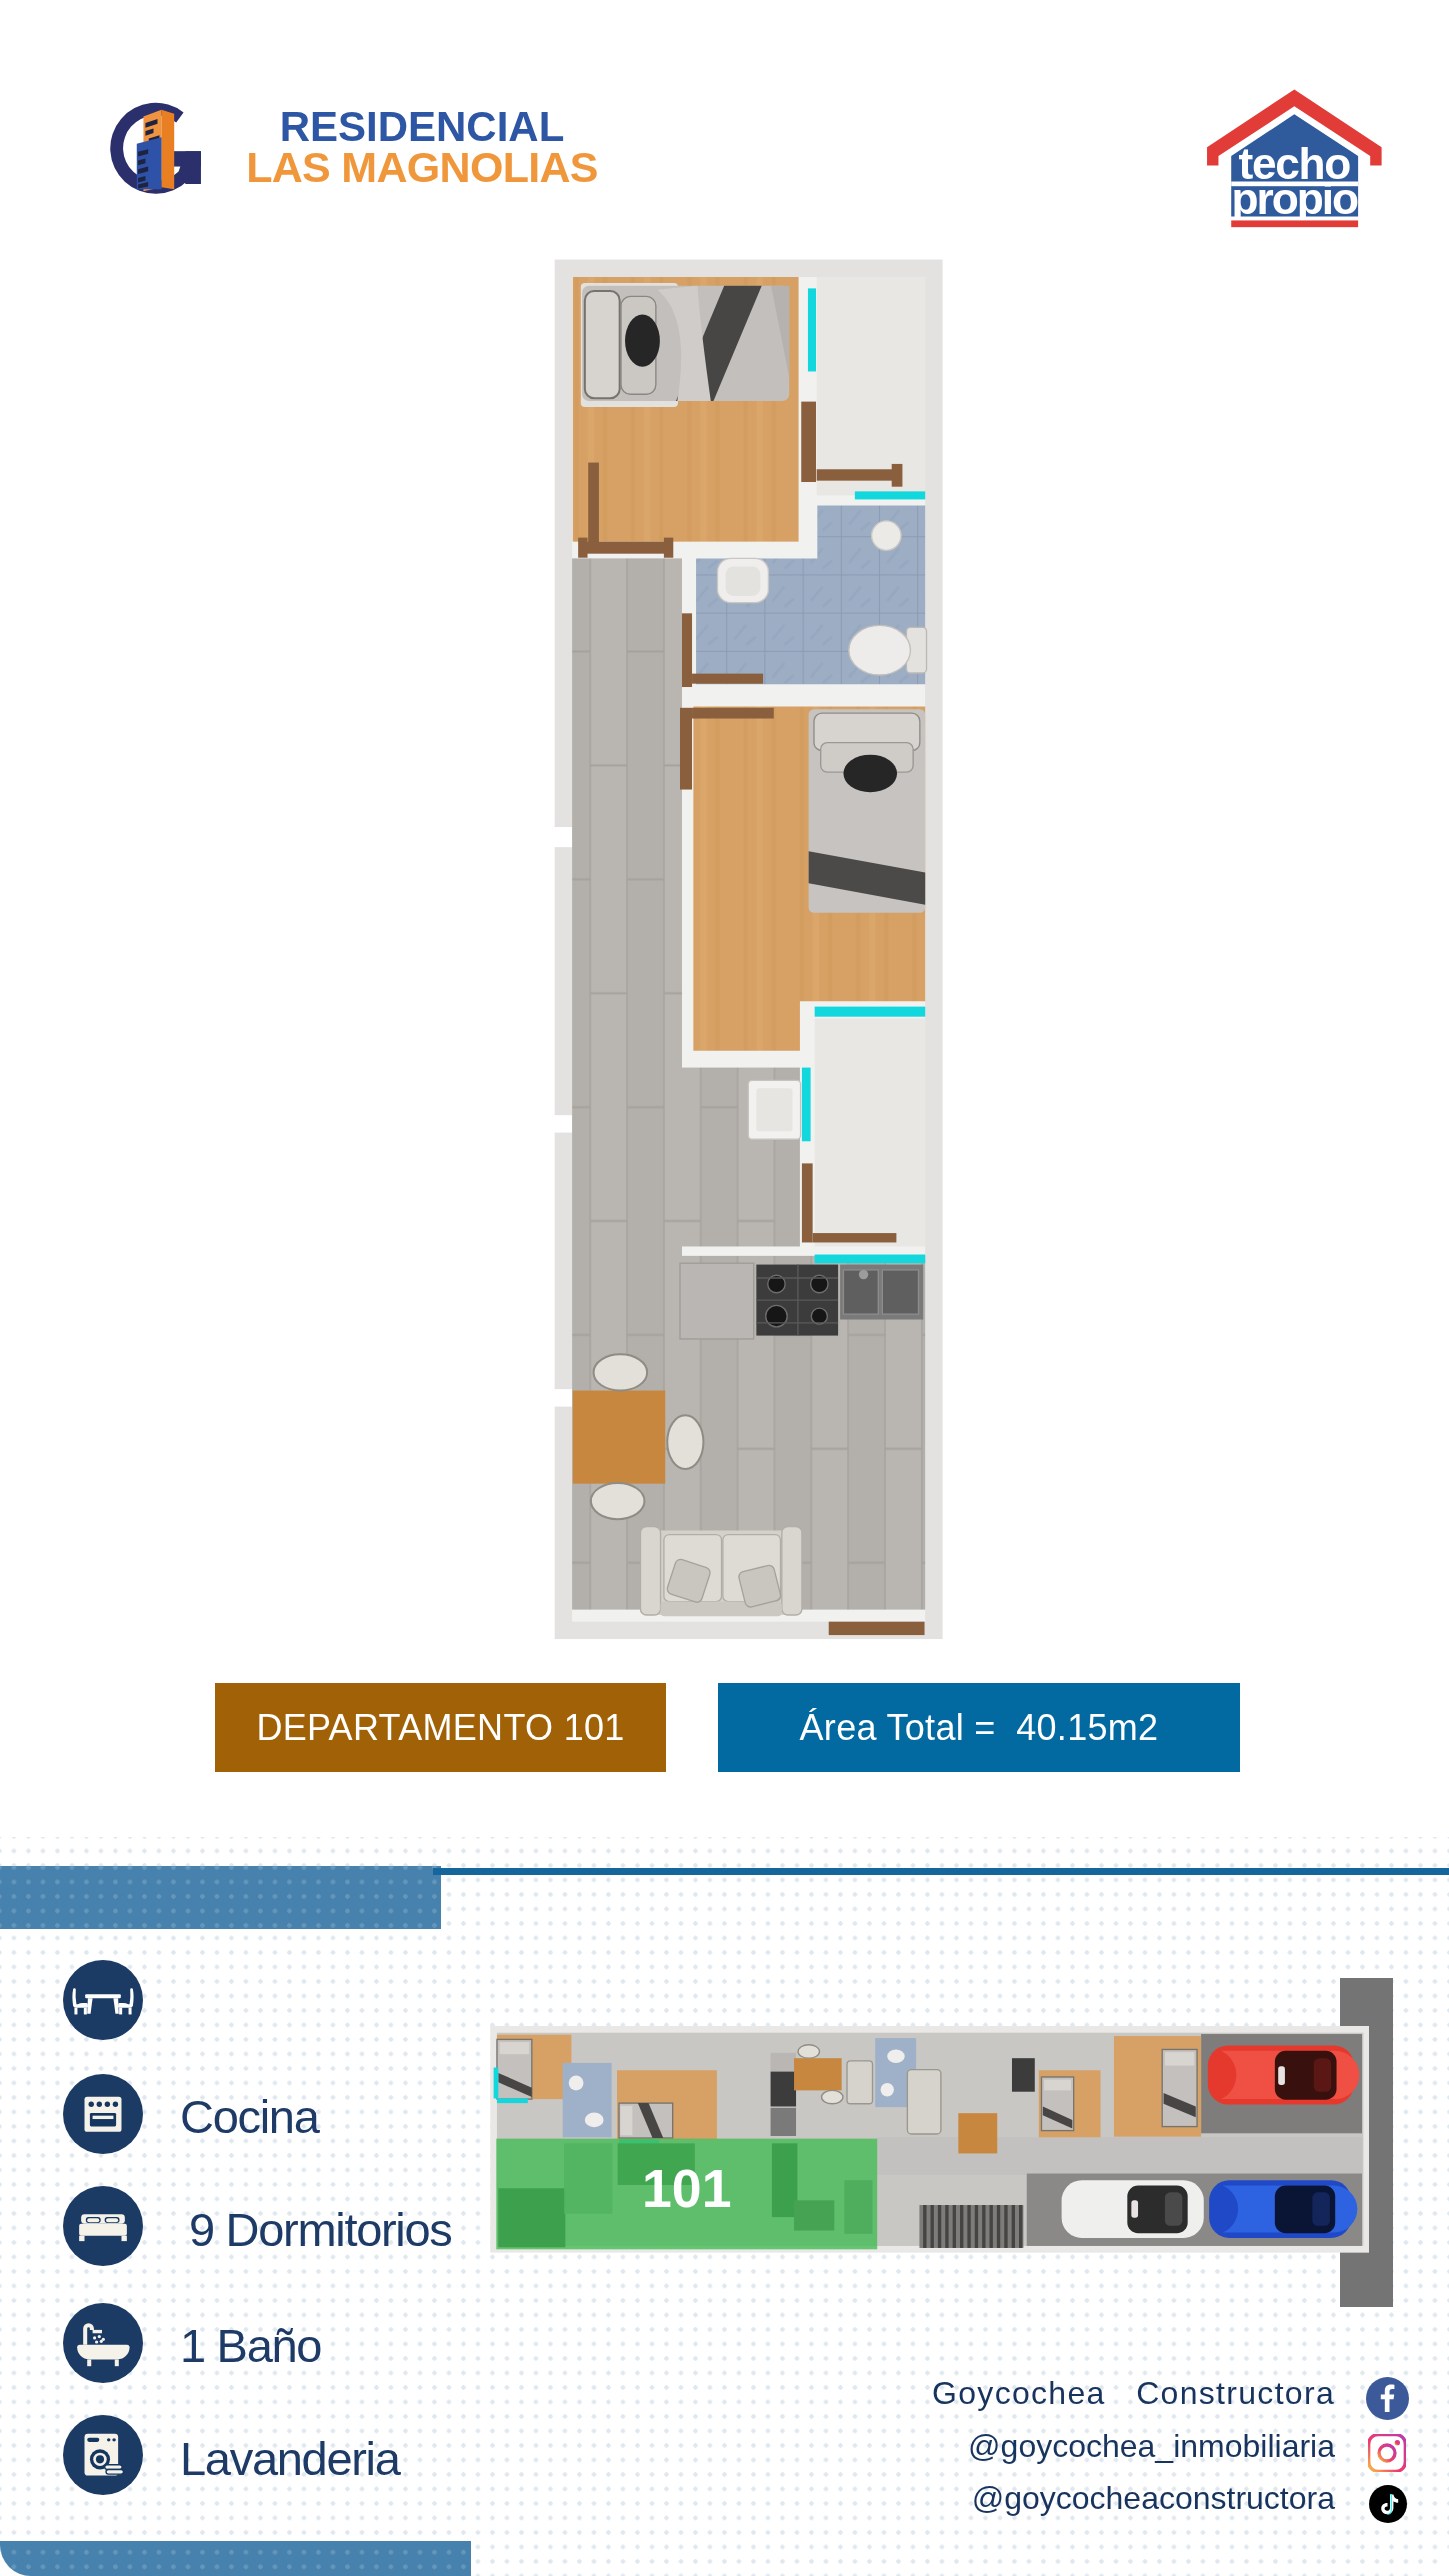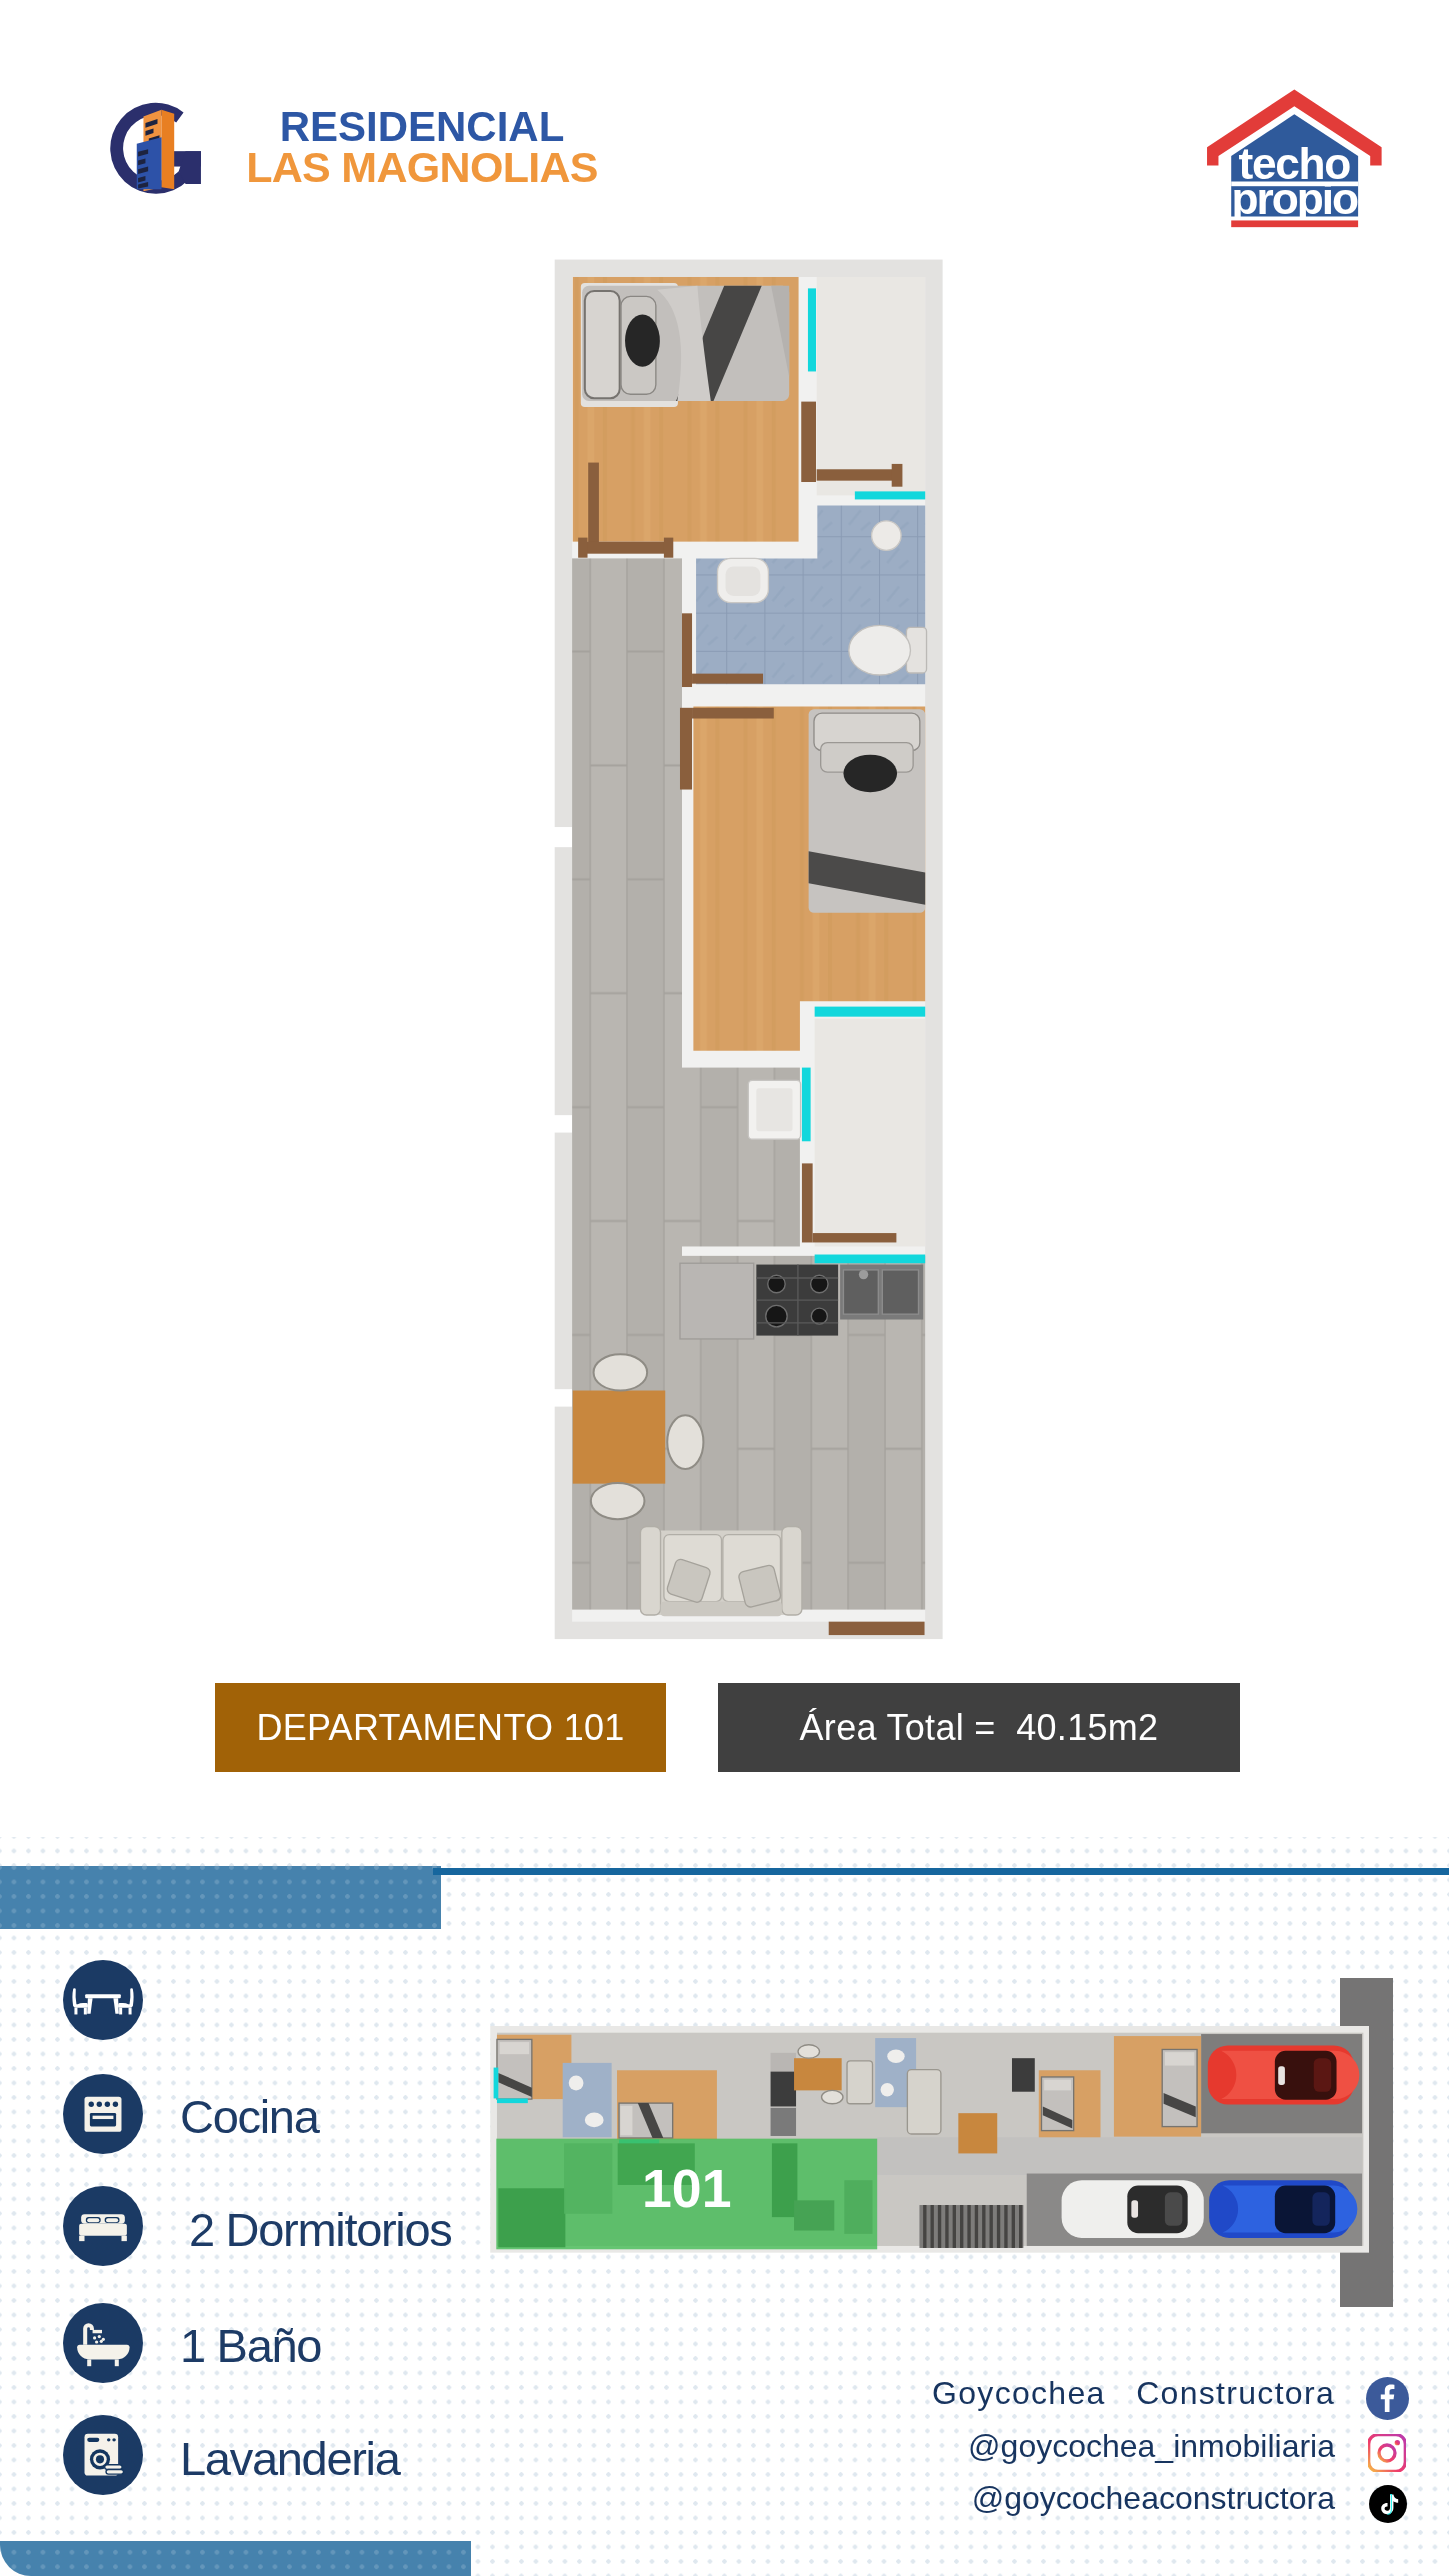--- a/index.html
+++ b/index.html
@@ -216,21 +216,21 @@
       <rect x="985" y="2388" width="181" height="22" rx="6" fill="#cbc8c1"></rect>
       <rect x="1000" y="2330" width="54" height="54" rx="8" fill="#c9c6bf" stroke="#a5a29b" stroke-width="2" transform="rotate(18 1027 2357)"></rect>
       <rect x="1106" y="2338" width="54" height="54" rx="8" fill="#c9c6bf" stroke="#a5a29b" stroke-width="2" transform="rotate(-14 1133 2365)"></rect>
     </g>
 
     <rect x="1236" y="2418" width="143" height="20" fill="#8a5f3d"></rect>
   </svg>
 
   <div class="abs" style="left:215px;top:1683px;width:451px;height:89px;background:#a16207;color:#ffffff;font-size:36px;display:flex;align-items:center;justify-content:center;letter-spacing:0.3px;">DEPARTAMENTO 101</div>
 
-  <div class="abs" style="left:718px;top:1683px;width:522px;height:89px;background:#404040;color:#ffffff;font-size:36px;display:flex;align-items:center;justify-content:center;letter-spacing:0.3px;">Área Total =&nbsp;&nbsp;40.15m2</div>
+  <div class="abs" style="left:718px;top:1683px;width:522px;height:89px;background:#0369a1;color:#ffffff;font-size:36px;display:flex;align-items:center;justify-content:center;letter-spacing:0.3px;">Área Total =&nbsp;&nbsp;40.15m2</div>
 
   <div class="abs" style="left:0;top:1837px;width:1449px;height:739px;background-image:radial-gradient(circle, rgba(150,178,202,0.30) 2px, rgba(0,0,0,0) 2.3px);background-size:14.5px 14.5px;background-position:6.7px 6.7px;"></div>
 
   <div class="abs" style="left:0;top:1866px;width:441px;height:63px;background-color:#4682ad;background-image:radial-gradient(circle, rgba(255,255,255,0.16) 2.1px, rgba(0,0,0,0) 2.3px);background-size:14.5px 14.5px;background-position:6.7px 8.7px;"></div>
 
   <div class="abs" style="left:433px;top:1868px;width:1016px;height:6.7px;background:#16669e;"></div>
 
   <svg class="abs" style="left:63px;top:1960px" width="80" height="80" viewBox="0 0 119 119">
     <circle cx="59.5" cy="59.5" r="59.5" fill="#1b3a64"></circle>
     <g fill="#ffffff">
@@ -271,21 +271,21 @@
       <rect x="24" y="56" width="71" height="18" rx="3"></rect>
       <rect x="24" y="74" width="8" height="8"></rect>
       <rect x="87" y="74" width="8" height="8"></rect>
       <rect x="34" y="46" width="22" height="9" rx="4" fill="#14365f"></rect>
       <rect x="62" y="46" width="22" height="9" rx="4" fill="#14365f"></rect>
       <rect x="36" y="48" width="18" height="6" rx="3"></rect>
       <rect x="64" y="48" width="18" height="6" rx="3"></rect>
     </g>
   </svg>
 
-  <div class="abs" style="left:189px;top:2202px;font-size:47px;letter-spacing:-1.3px;color:#1d3b66;">2 Dormitorios</div>
+  <div class="abs" style="left:189px;top:2202px;font-size:47px;letter-spacing:-1.3px;color:#1d3b66;">9 Dormitorios</div>
 
   <svg class="abs" style="left:63px;top:2303px" width="80" height="80" viewBox="0 0 119 119">
     <circle cx="59.5" cy="59.5" r="59.5" fill="#1b3a64"></circle>
     <g fill="#f5f2ea">
       <path d="M25 62 h70 a4 4 0 0 1 4 4 c0 10 -8 18 -18 18 h-42 c-10 0 -18 -8 -18 -18 a4 4 0 0 1 4 -4 z"></path>
       <rect x="36" y="84" width="6" height="10"></rect>
       <rect x="77" y="84" width="6" height="10"></rect>
       <path d="M30 62 v-24 a8 8 0 0 1 16 0 v2 h-6 v-2 a2 2 0 0 0 -4 0 v24 z"></path>
       <path d="M44 40 h14 v5 h-14 z"></path>
       <circle cx="47" cy="52" r="2.4"></circle>

